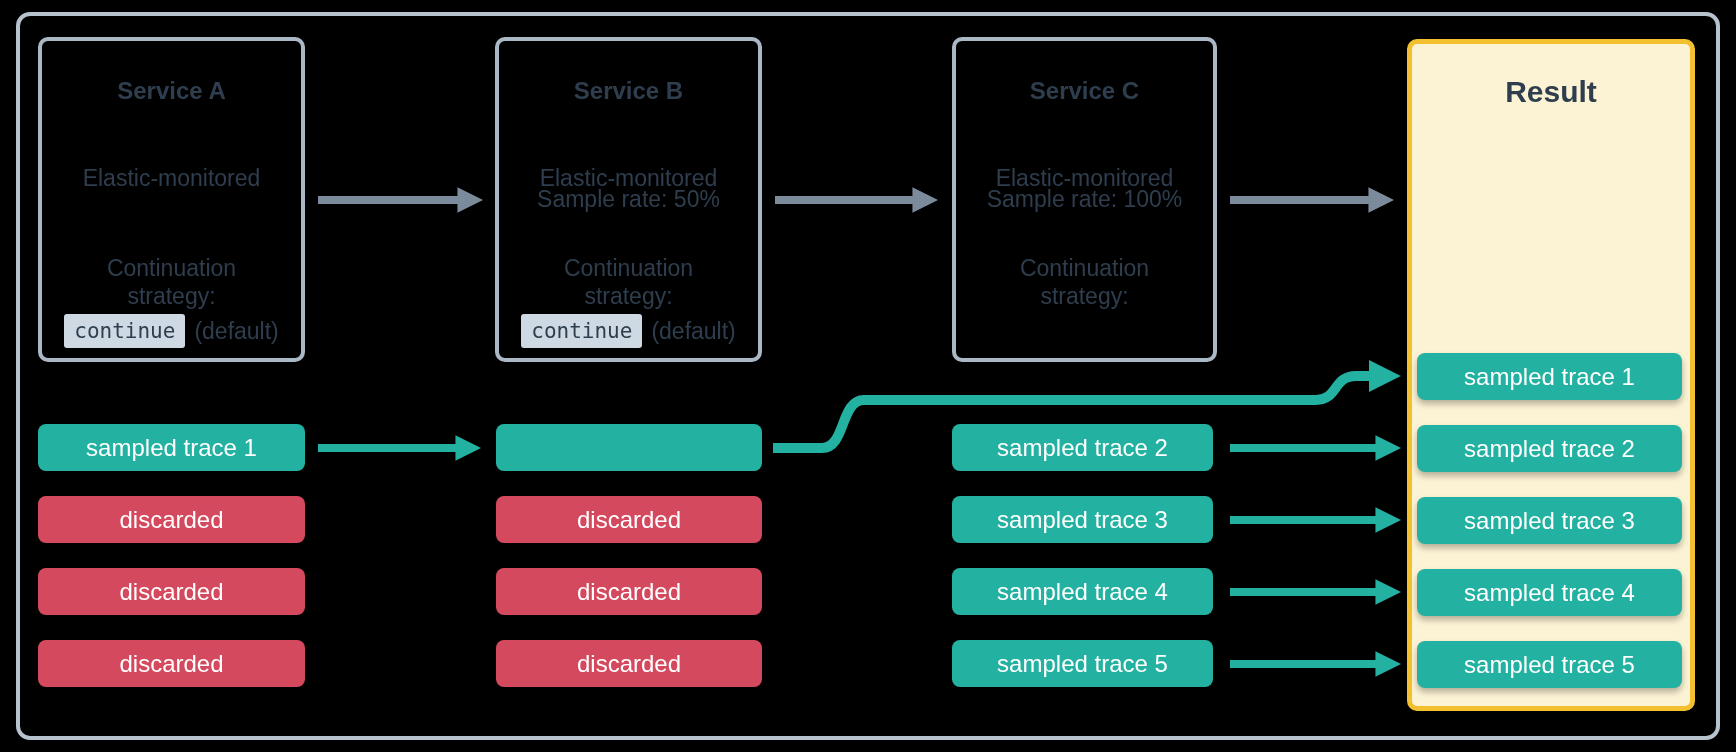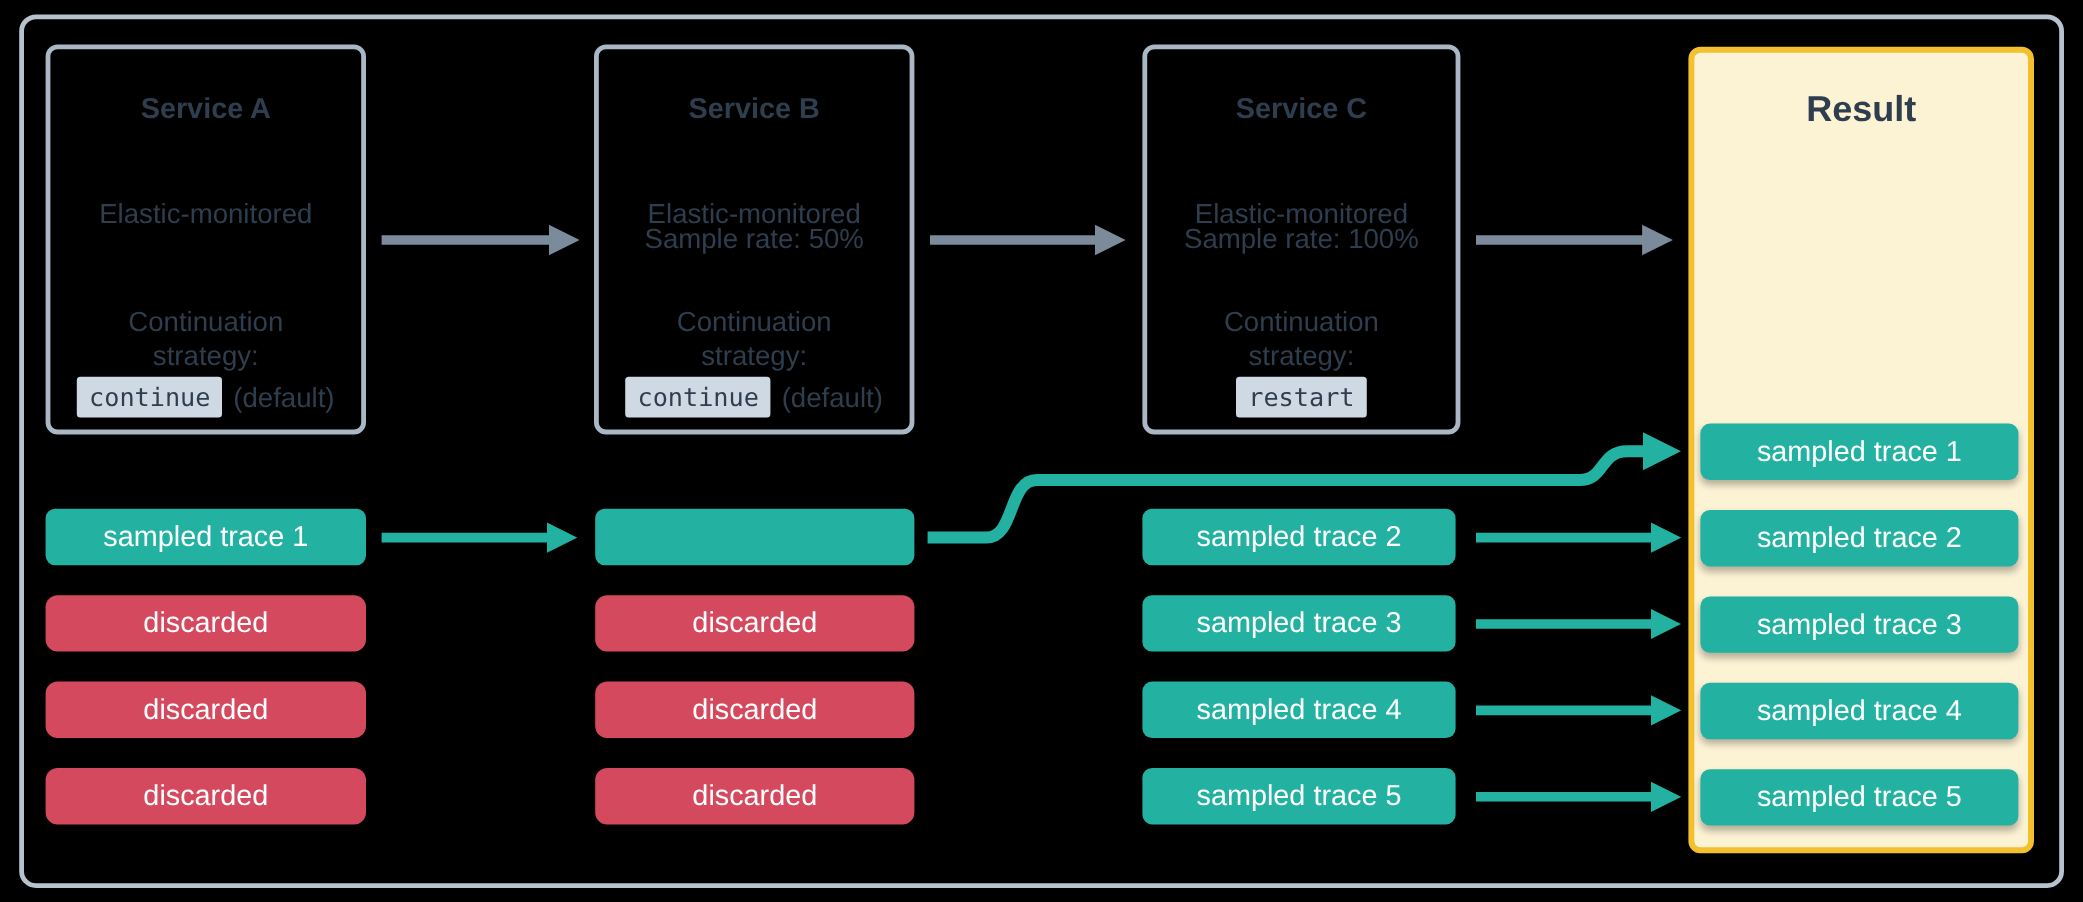--- a/index.html
+++ b/index.html
@@ -38,21 +38,21 @@
   .result-title{
     position:absolute;left:0;right:0;top:31px;text-align:center;
     font-size:30px;font-weight:bold;color:var(--text_dark);
   }
   .pill{
     position:absolute;height:47px;border-radius:8px;box-sizing:border-box;
     display:flex;align-items:center;justify-content:center;
     color:#fff;font-size:24px;font-weight:500;
   }
   .pill.teal{background:var(--teal);}
-  .pill.red{background:var(--red);border-radius:10px;}
+  .pill.red{background:var(--red);}
   .col-a{left:38px;width:267px;}
   .col-b{left:496px;width:266px;}
   .col-c{left:952px;width:261px;}
   .col-r{left:1417px;width:265px;box-shadow:0 4px 6px rgba(0,0,0,0.28);}
   .row1{top:424px;} .row2{top:496px;} .row3{top:568px;} .row4{top:640px;}
   .rrow0{top:353px;} .rrow1{top:425px;} .rrow2{top:497px;} .rrow3{top:569px;} .rrow4{top:641px;}
   #arrows{position:absolute;left:0;top:0;pointer-events:none;}
 </style>
 </head>
 <body>
@@ -88,23 +88,20 @@
     </div>
   </div>
 
   <div class="svc-box svc-c">
     <div class="svc-title">Service C</div>
     <div class="svc-sub">Elastic-monitored</div>
     <div class="svc-rate">Sample rate: 100%</div>
     <div class="svc-cont">
       <span>Continuation</span><br>
       <span>strategy:</span>
-    </div>
-    <div class="svc-chip-row">
-      <span class="chip">restart</span>
     </div>
   </div>
 
   <div class="result-box">
     <div class="result-title">Result</div>
   </div>
 
   <div class="pill teal col-a row1">sampled trace 1</div>
   <div class="pill red  col-a row2">discarded</div>
   <div class="pill red  col-a row3">discarded</div>

